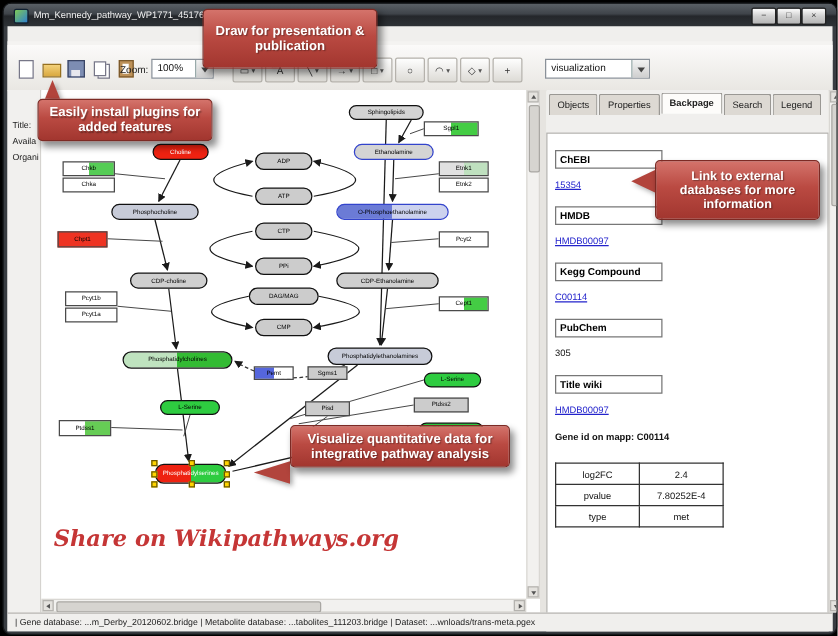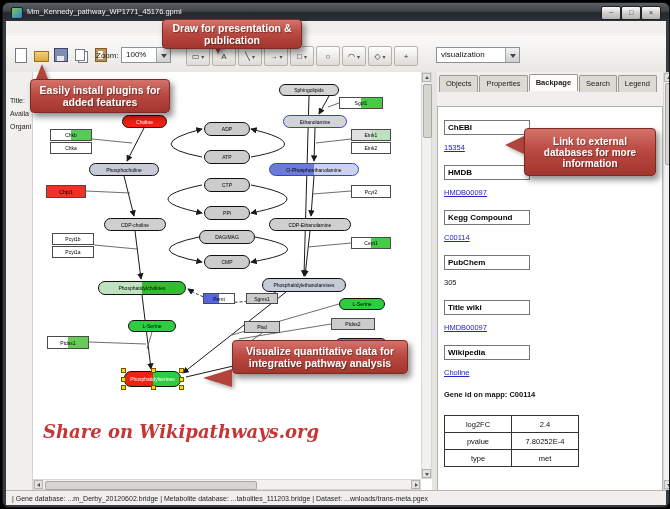--- a/index.html
+++ b/index.html
@@ -96,21 +96,21 @@
              border-top:1px solid #b8b6b2;font-size:7px;color:#222;line-height:15px;padding-left:6px;
              box-sizing:border-box;white-space:nowrap;overflow:hidden;}
   
   .callout{position:absolute;background:linear-gradient(180deg,#d4736b,#ba4a42 45%,#a2362f);
            border:1px solid #7c2a24;border-radius:4px;color:#fff;font-weight:bold;font-size:10.5px;
            text-align:center;display:flex;align-items:center;justify-content:center;
            box-shadow:3px 4px 6px rgba(0,0,0,0.45);text-shadow:1px 1px 1px rgba(0,0,0,0.35);
            padding:2px 6px;box-sizing:border-box;z-index:60;}
   .pointer{position:absolute;width:0;height:0;z-index:59;
            filter:drop-shadow(2px 2px 2px rgba(0,0,0,0.35));}
-  #co-draw{left:162px;top:19px;width:140px;height:30px;}
+  #co-draw{left:162px;top:7px;width:140px;height:48px;}
   #pt-draw{left:210px;top:37px;border-left:8px solid transparent;border-right:8px solid transparent;border-top:17px solid #a93c34;}
   #co-plugins{left:30px;top:79px;width:140px;height:34px;}
   #pt-plugins{left:36px;top:64px;border-left:6px solid transparent;border-right:6px solid transparent;border-bottom:15px solid #b2443c;}
   #co-link{left:524px;top:128px;width:132px;height:48px;font-size:10px;}
   #pt-link{left:505px;top:136px;border-top:9px solid transparent;border-bottom:9px solid transparent;border-right:19px solid #b2443c;}
   #co-vis{left:232px;top:340px;width:176px;height:34px;}
   #pt-vis{left:203px;top:369px;border-top:9px solid transparent;border-bottom:9px solid transparent;border-right:29px solid #b2443c;}
 </style>
 </head>
 <body>
@@ -332,24 +332,20 @@
               <span class="bp-link">C00114</span>
             </div>
             <div class="bp-sec">
               <div class="bp-head">PubChem</div>
               <span class="bp-val">305</span>
             </div>
             <div class="bp-sec">
               <div class="bp-head">Title wiki</div>
               <span class="bp-link">HMDB00097</span>
             </div>
-            <div class="bp-sec">
-              <div class="bp-head">Wikipedia</div>
-              <span class="bp-link">Choline</span>
-            </div>
           </div>
         <div id="bp-geneid">Gene id on mapp: C00114</div>
         <table id="bp-table">
             <tbody>
               <tr>
                 <td>log2FC</td>
                 <td>2.4</td>
               </tr>
               <tr>
                 <td>pvalue</td>

